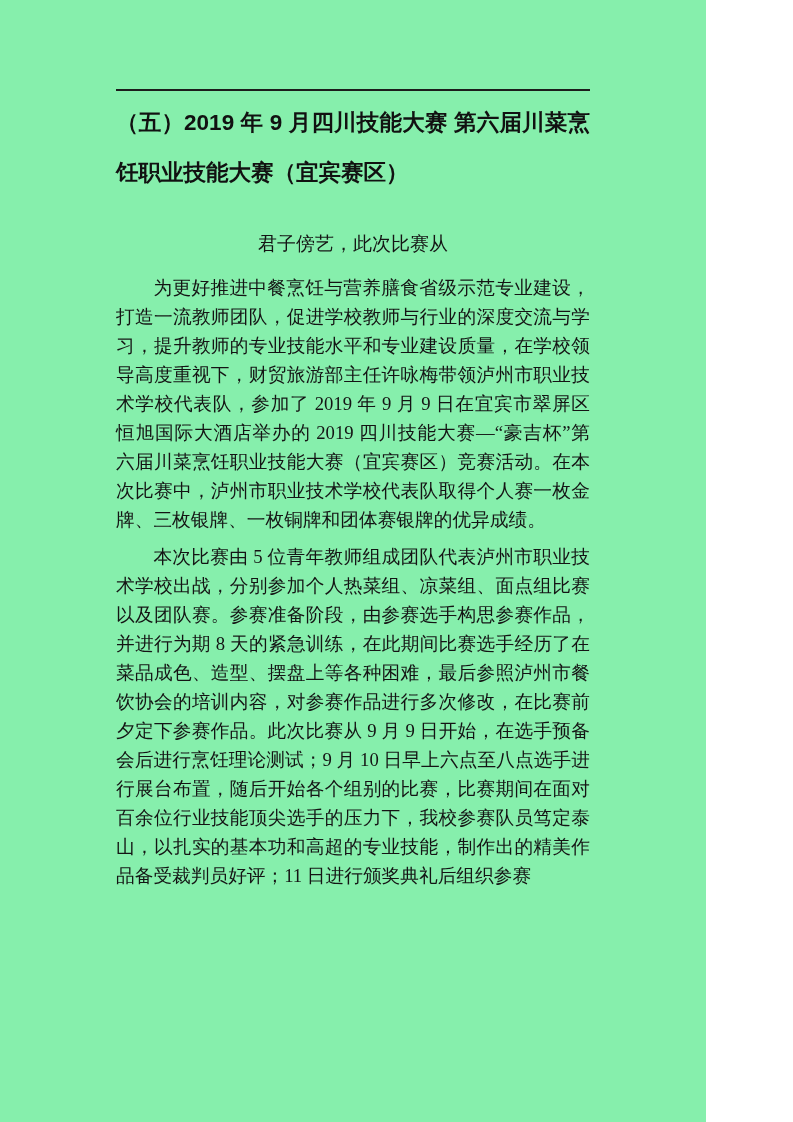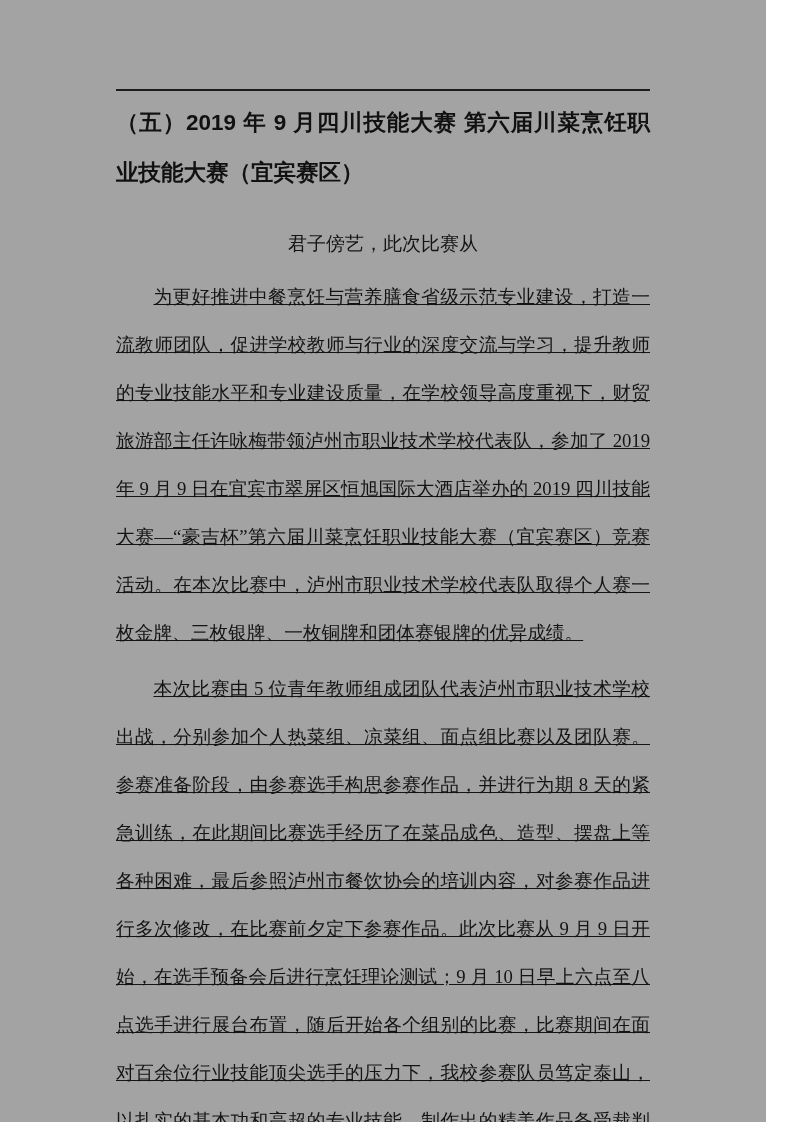--- a/index.html
+++ b/index.html
@@ -9,24 +9,24 @@
   }
   body {
     width: 793px;
     height: 1122px;
     overflow: hidden;
     color: #141414;
     font-family: "Liberation Serif", "DejaVu Serif", serif;
   }
   .page {
     box-sizing: border-box;
-    width: 766px;
+    width: 706px;
     height: 1122px;
     padding: 0 116px;
-    background: #a3a3a3;
+    background: #86efac;
   }
   .header-rule {
     height: 89px;
     border-bottom: 2px solid #1c1c1c;
   }
   .doc-title {
     margin: 7px 0 0 0;
     font-family: "Liberation Sans", "DejaVu Sans", sans-serif;
     font-weight: 700;
     font-size: 22.5px;
@@ -36,26 +36,25 @@
   }
   .doc-subtitle {
     margin: 25px 0 0 0;
     font-size: 19px;
     line-height: 41.5px;
     text-align: center;
   }
   .body-para {
     margin: 8px 0 0 0;
     font-size: 18.7px;
-    line-height: 48px;
+    line-height: 29px;
     text-align: justify;
     text-justify: inter-ideograph;
     text-indent: 2em;
     word-break: break-all;
-    text-decoration: underline;
   }
 </style>
 </head>
 <body>
 
 <div class="page">
   <div class="header-rule"></div>
   <h1 class="doc-title">（五）2019 年 9 月四川技能大赛 第六届川菜烹饪职业技能大赛（宜宾赛区）</h1>
   <p class="doc-subtitle">君子傍艺，此次比赛从</p>
   <p class="body-para">为更好推进中餐烹饪与营养膳食省级示范专业建设，打造一流教师团队，促进学校教师与行业的深度交流与学习，提升教师的专业技能水平和专业建设质量，在学校领导高度重视下，财贸旅游部主任许咏梅带领泸州市职业技术学校代表队，参加了 2019 年 9 月 9 日在宜宾市翠屏区恒旭国际大酒店举办的 2019 四川技能大赛—“豪吉杯”第六届川菜烹饪职业技能大赛（宜宾赛区）竞赛活动。在本次比赛中，泸州市职业技术学校代表队取得个人赛一枚金牌、三枚银牌、一枚铜牌和团体赛银牌的优异成绩。</p>

